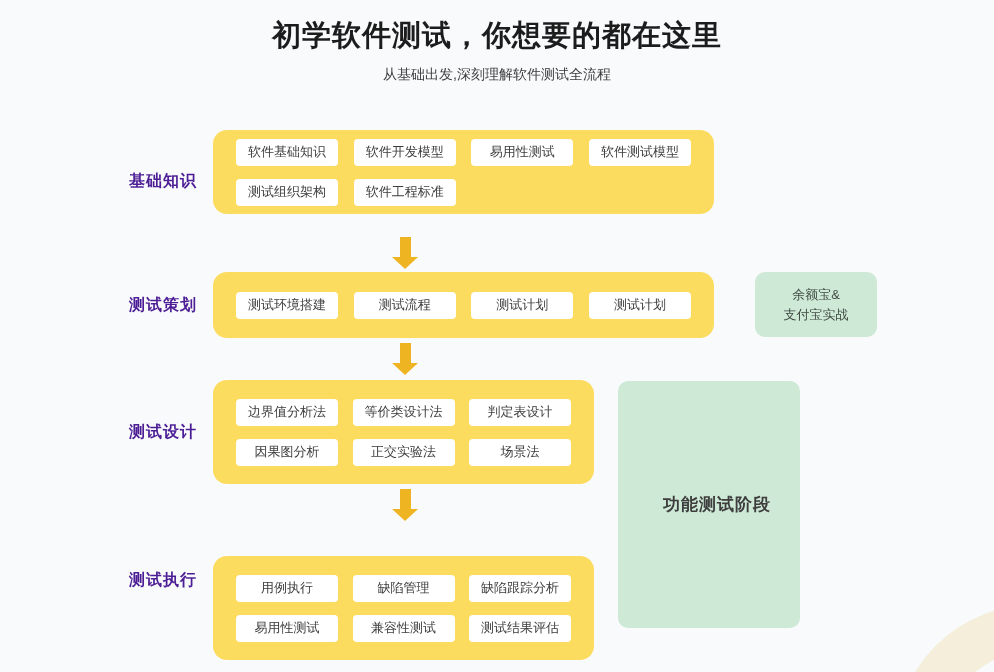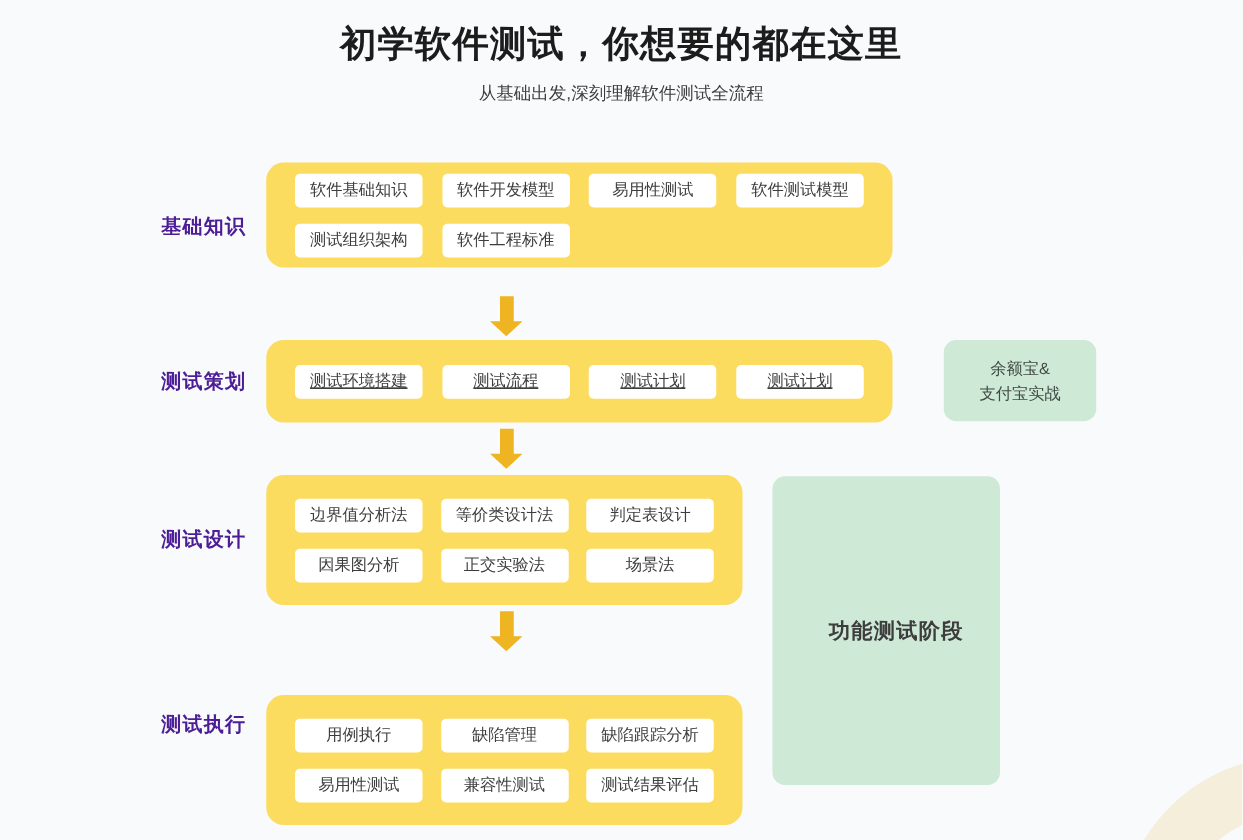--- a/index.html
+++ b/index.html
@@ -72,21 +72,21 @@
       <div class="stage-label" style="top: 130px; height: 102px;">基础知识</div>
       <div class="stage-panel" style="left: 213px; top: 130px; width: 501px; height: 84px; grid-template-columns: repeat(4, 102px);">
         <div class="pill">软件基础知识</div>
         <div class="pill">软件开发模型</div>
         <div class="pill">易用性测试</div>
         <div class="pill">软件测试模型</div>
         <div class="pill">测试组织架构</div>
         <div class="pill">软件工程标准</div>
       </div>
       <div class="stage-label" style="top: 272px; height: 66px;">测试策划</div>
-      <div class="stage-panel" style="left: 213px; top: 272px; width: 501px; height: 66px; grid-template-columns: repeat(4, 102px); text-decoration: underline;">
+      <div class="stage-panel" style="left: 213px; top: 272px; width: 501px; height: 66px; grid-template-columns: repeat(4, 102px);">
         <div class="pill">测试环境搭建</div>
         <div class="pill">测试流程</div>
         <div class="pill">测试计划</div>
         <div class="pill">测试计划</div>
       </div>
       <div class="stage-label" style="top: 380px; height: 104px;">测试设计</div>
       <div class="stage-panel" style="left: 213px; top: 380px; width: 381px; height: 104px; grid-template-columns: repeat(3, 102px);">
         <div class="pill">边界值分析法</div>
         <div class="pill">等价类设计法</div>
         <div class="pill">判定表设计</div>

